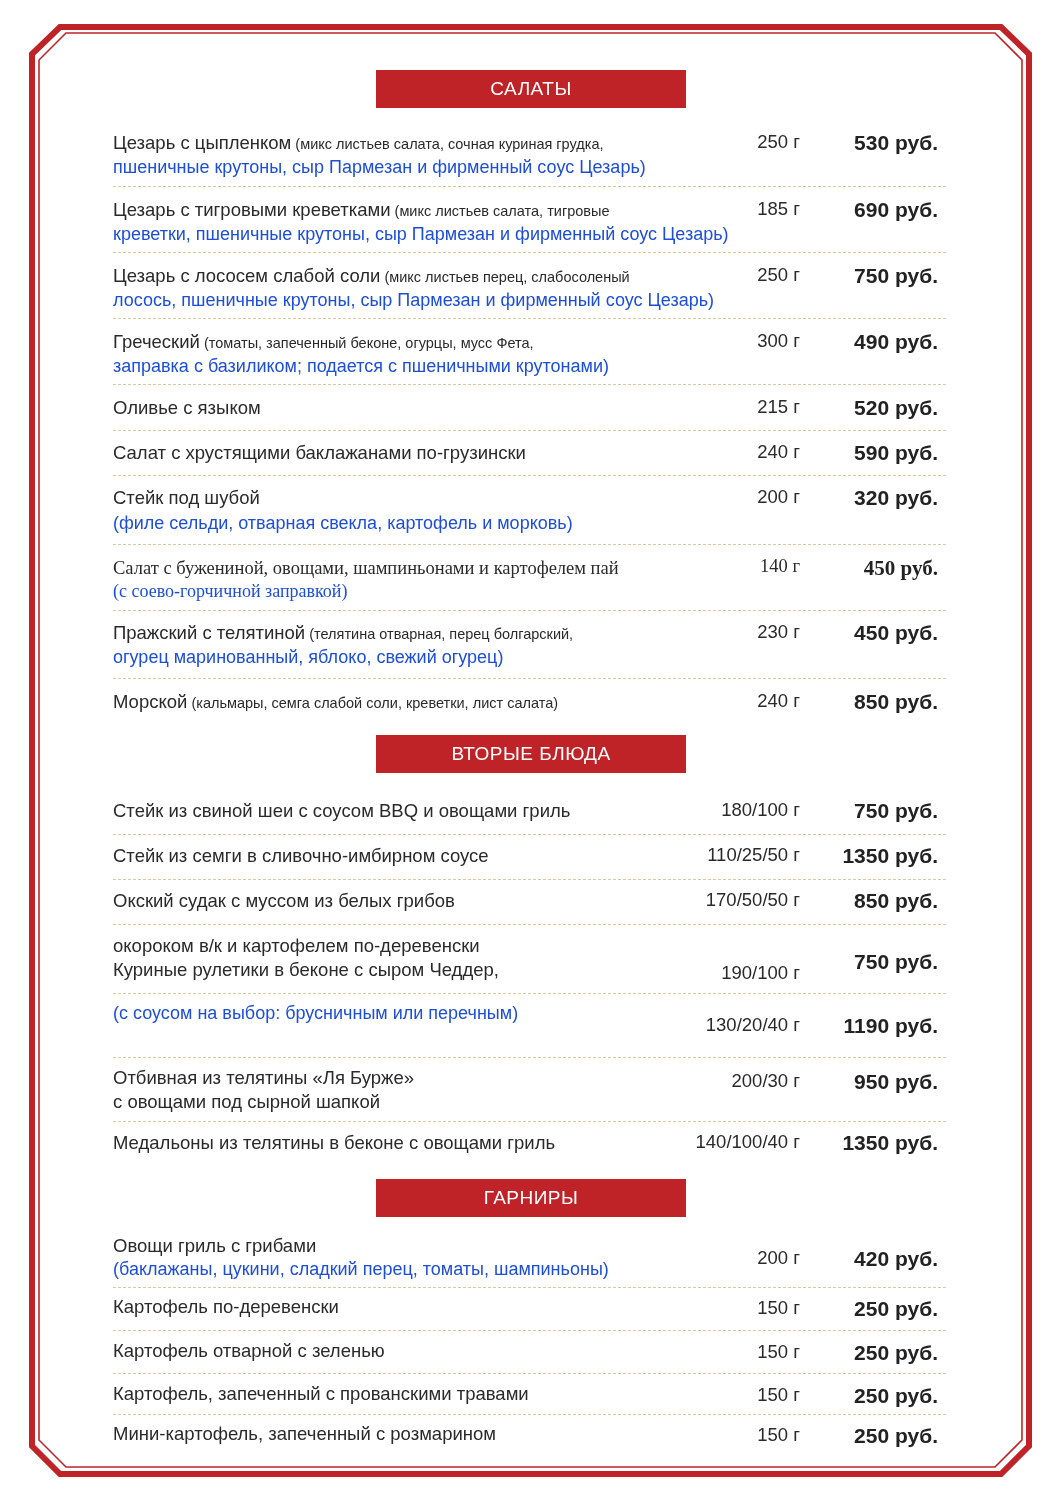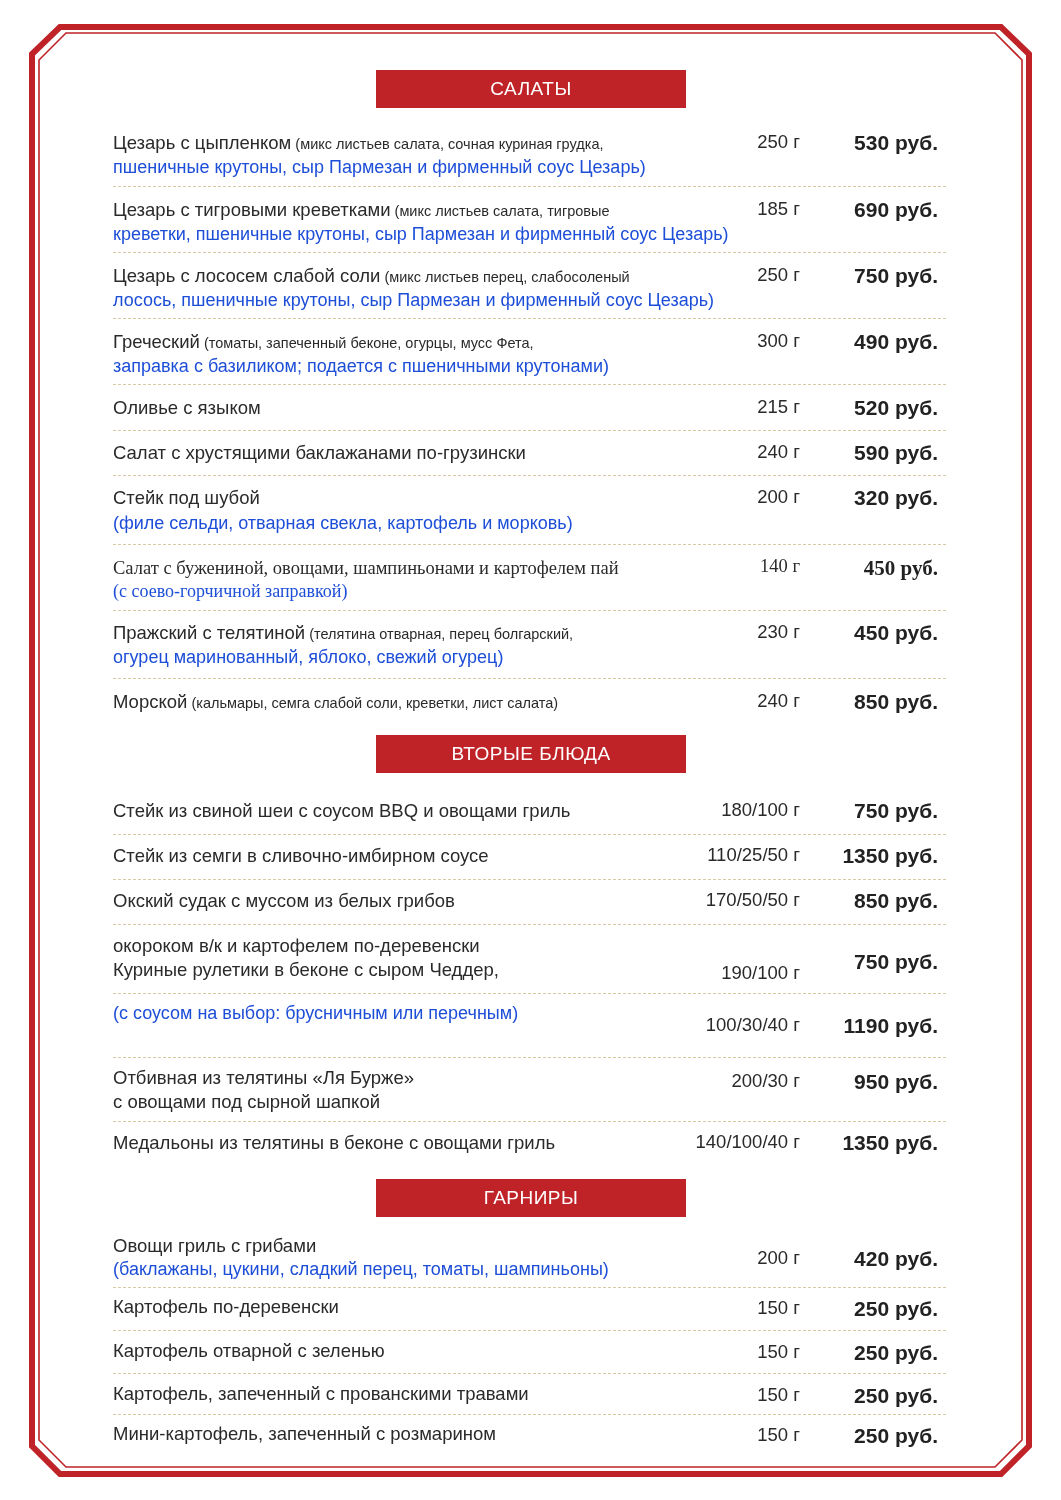--- a/index.html
+++ b/index.html
@@ -133,21 +133,21 @@
 <div class="item" style="top:934px;">
   <div class="name-line"><span>окороком в/к и картофелем по-деревенски</span></div>
   <div class="name-line"><span>Куриные рулетики в беконе с сыром Чеддер,</span></div>
   <span class="weight" style="top:16px;margin-top:12px;">190/100 г</span>
   <span class="price" style="top:16px;">750 руб.</span>
 </div>
 <div class="sep" style="top:993px;"></div>
 
 <div class="item" style="top:1002px;">
   <div class="desc-line">(с соусом на выбор: брусничным или перечным)</div>
-  <span class="weight" style="top:12px;">100/30/40 г</span>
+  <span class="weight" style="top:12px;">130/20/40 г</span>
   <span class="price" style="top:12px;text-align:right;">1190 руб.</span>
 </div>
 <div class="sep" style="top:1057px;"></div>
 
 <div class="item" style="top:1066px;">
   <div class="name-line"><span>Отбивная из телятины «Ля Бурже»</span></div>
   <div class="name-line"><span>с овощами под сырной шапкой</span></div>
   <span class="weight" style="top:4px;">200/30 г</span>
   <span class="price" style="top:4px;">950 руб.</span>
 </div>

